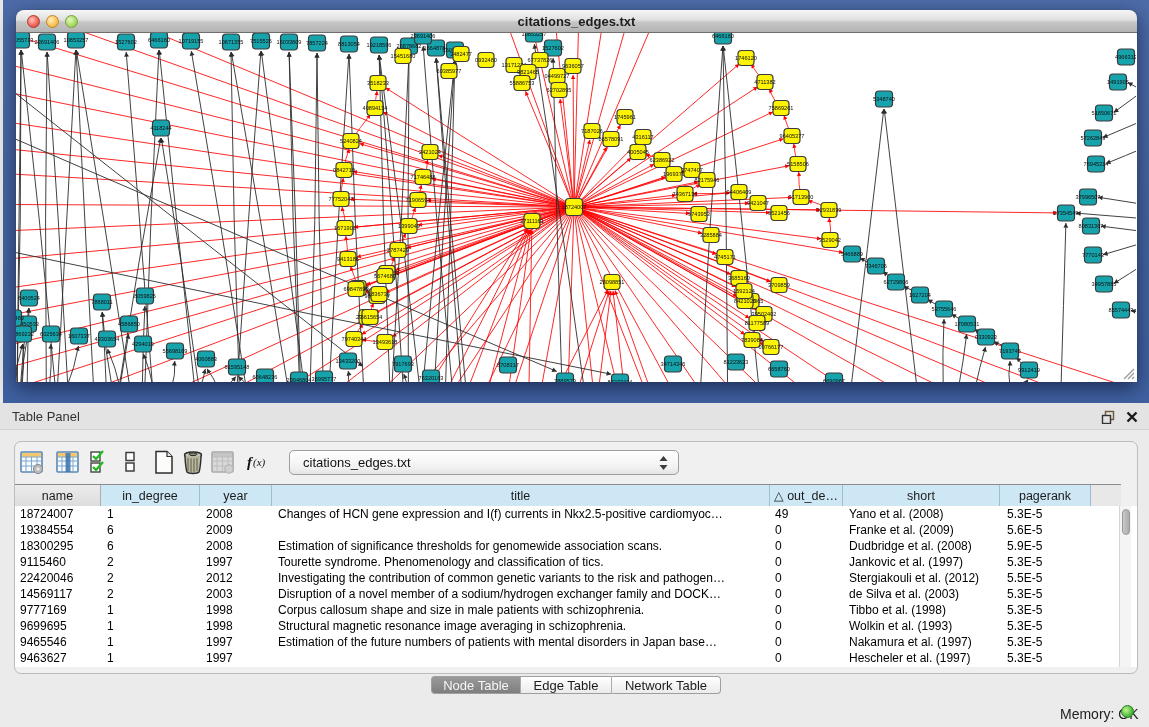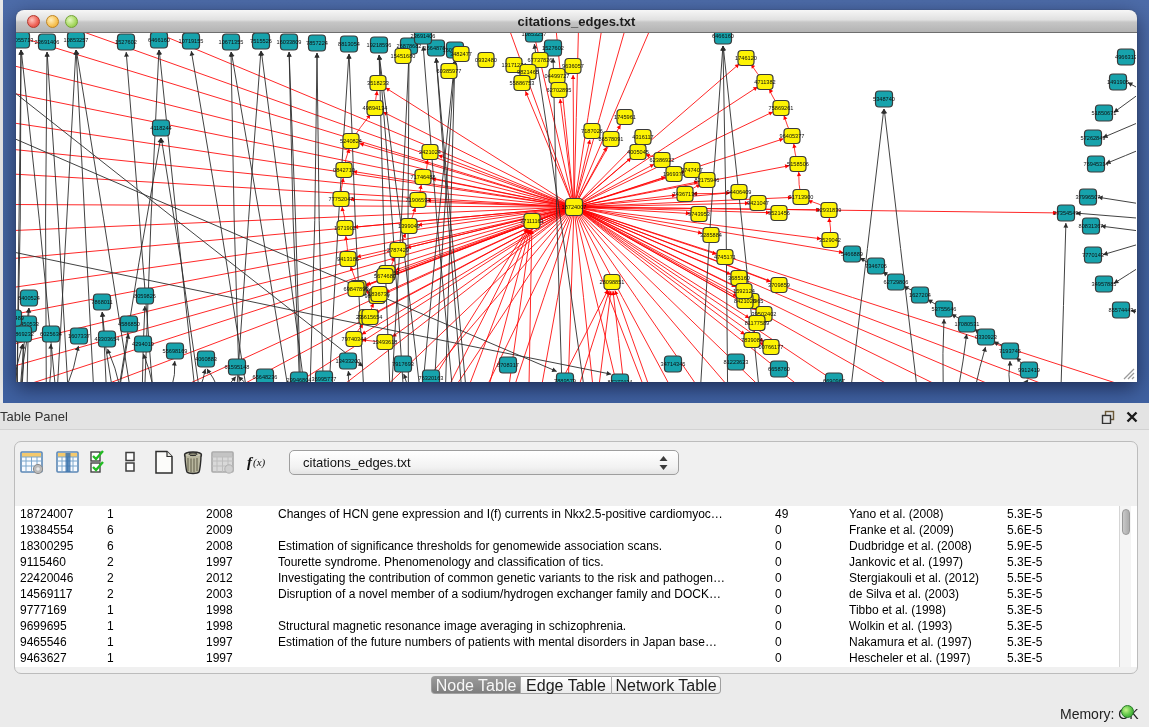--- a/index.html
+++ b/index.html
@@ -11,41 +11,41 @@
 #tbar{position:absolute;left:0;top:0;width:100%;height:23px;border-radius:8px 8px 0 0;
   background:linear-gradient(180deg,#f6f6f6 0%,#e0e0e0 45%,#c6c6c6 55%,#b3b3b3 100%);
   border-bottom:1px solid #6e6e6e}
 #tbar .tl{position:absolute;top:4.5px;width:13px;height:13px;border-radius:7px}
 #title{position:absolute;left:0;top:0;width:100%;height:23px;line-height:23px;
   text-align:center;font-size:13px;font-weight:bold;color:#1d1d1d}
 #cv{position:absolute;left:0;top:23px;width:1121px;height:349px;background:#fff;overflow:hidden}
 #panel{position:absolute;left:0;top:403px;width:1149px;height:324px;background:#ebebeb}
 #phdr{position:absolute;left:0;top:0;width:100%;height:27px;background:#e3e3e3;
   border-bottom:1px solid #d2d2d2;font-size:13px;color:#333;line-height:27px}
-#phdr span{padding-left:0}
+#phdr span{padding-left:12px}
 #cont{position:absolute;left:14px;top:38px;width:1124px;height:233px;background:#f0f0f0;
   border:1px solid #bcbcbc;border-radius:7px}
 #combo{position:absolute;left:289px;top:47px;width:390px;height:25px;border:1px solid #9e9e9e;
   border-radius:5px;background:linear-gradient(180deg,#ffffff,#f2f2f2 70%,#e4e4e4);
   font-size:13px;color:#111;line-height:23px;padding-left:13px}
 #thead{position:absolute;left:15px;top:81px;width:1106px;height:22px;background:#cde7f5;
   border-top:1px solid #8b8b8b;font-size:12.5px;color:#1c1c1c}
 #thead .h{position:absolute;top:0;height:22px;line-height:22px;text-align:center;
   border-right:1px solid #9fbecd;background:#cde7f5}
 #tbody{position:absolute;left:15px;top:103px;width:1122px;height:161px;background:#fff;font-size:12px;color:#000}
 .tr{height:16px;line-height:16px;white-space:nowrap;position:relative}
 .c{position:absolute;top:0;overflow:hidden;white-space:nowrap}
 .c0{left:5px;width:81px}.c1{left:92px;width:94px}.c2{left:191px;width:67px}
 .c3{left:263px;width:492px}.c4{left:760px;width:68px}.c5{left:834px;width:152px}
 .c6{left:992px;width:90px}
 #sbar{position:absolute;left:1119px;top:103px;width:12px;height:161px;background:#f4f4f4;
   border-left:1px solid #d5d5d5}
 #thumb{position:absolute;left:1.5px;top:3px;width:8px;height:26px;border-radius:4px;
   background:linear-gradient(90deg,#c9c9c9,#ababab);border:1px solid #989898}
-#tabs{position:absolute;left:431px;top:273px;height:18px;font-size:16px}
+#tabs{position:absolute;left:431px;top:273px;height:18px;font-size:13px}
 #tabs span{display:inline-block;height:18px;line-height:17px;text-align:center;float:left;
   border-top:1px solid #9f9f9f;border-bottom:1px solid #9f9f9f}
 #tabs .t0{width:89px;background:linear-gradient(180deg,#9a9a9a,#7e7e7e);color:#f7f7f7;
   border-left:1px solid #9f9f9f;border-radius:4px 0 0 4px}
 #tabs .t1{width:91px;background:linear-gradient(180deg,#ffffff,#ebebeb);color:#1c1c1c;
   border-left:1px solid #ababab}
 #tabs .t2{width:110px;background:linear-gradient(180deg,#ffffff,#ebebeb);color:#1c1c1c;
   border-left:1px solid #ababab;border-right:1px solid #9f9f9f;border-radius:0 4px 4px 0}
 #mem{position:absolute;left:1060px;top:303px;font-size:14px;color:#222}
 #ball{position:absolute;left:1121px;top:302px;width:13px;height:13px;border-radius:7px;
@@ -843,20 +843,30 @@
 <svg class="ticon" width="26" height="25" style="left:246px">
       <text x="1" y="17" font-size="15" font-style="italic" font-weight="bold" font-family="Liberation Serif,serif" fill="#111">f</text>
       <text x="7" y="16" font-size="11" font-style="italic" font-family="Liberation Serif,serif" fill="#111">(x)</text>
     </svg>
   <div id="combo">citations_edges.txt
     <svg width="11" height="16" style="position:absolute;right:9px;top:4px">
       <path d="M5.5 1 L9.5 6 L1.5 6 Z" fill="#3c3c3c"></path>
       <path d="M5.5 15 L9.5 10 L1.5 10 Z" fill="#3c3c3c"></path>
     </svg>
   </div>
+  <div id="thead">
+    <div class="h" style="left:0;width:86px;background:linear-gradient(180deg,#ececec,#dcdcdc);border-right:1px solid #adadad">name</div>
+    <div class="h" style="left:86px;width:99px">in_degree</div>
+    <div class="h" style="left:185px;width:72px">year</div>
+    <div class="h" style="left:257px;width:498px">title</div>
+    <div class="h" style="left:755px;width:73px">△ out_de…</div>
+    <div class="h" style="left:828px;width:157px">short</div>
+    <div class="h" style="left:985px;width:91px">pagerank</div>
+    <div class="h" style="left:1076px;width:30px;border-right:none;background:#e8e8e8"></div>
+  </div>
   <div id="tbody">
 <div class="tr">
         <span class="c c0">18724007</span>
         <span class="c c1">1</span>
         <span class="c c2">2008</span>
         <span class="c c3">Changes of HCN gene expression and I(f) currents in Nkx2.5-positive cardiomyoc…</span>
         <span class="c c4">49</span>
         <span class="c c5">Yano et al. (2008)</span>
         <span class="c c6">5.3E-5</span>
       </div>
@@ -901,20 +911,21 @@
         <span class="c c2">2003</span>
         <span class="c c3">Disruption of a novel member of a sodium/hydrogen exchanger family and DOCK…</span>
         <span class="c c4">0</span>
         <span class="c c5">de Silva et al. (2003)</span>
         <span class="c c6">5.3E-5</span>
       </div>
 <div class="tr">
         <span class="c c0">9777169</span>
         <span class="c c1">1</span>
         <span class="c c2">1998</span>
+        <span class="c c3">Corpus callosum shape and size in male patients with schizophrenia.</span>
         <span class="c c4">0</span>
         <span class="c c5">Tibbo et al. (1998)</span>
         <span class="c c6">5.3E-5</span>
       </div>
 <div class="tr">
         <span class="c c0">9699695</span>
         <span class="c c1">1</span>
         <span class="c c2">1998</span>
         <span class="c c3">Structural magnetic resonance image averaging in schizophrenia.</span>
         <span class="c c4">0</span>

